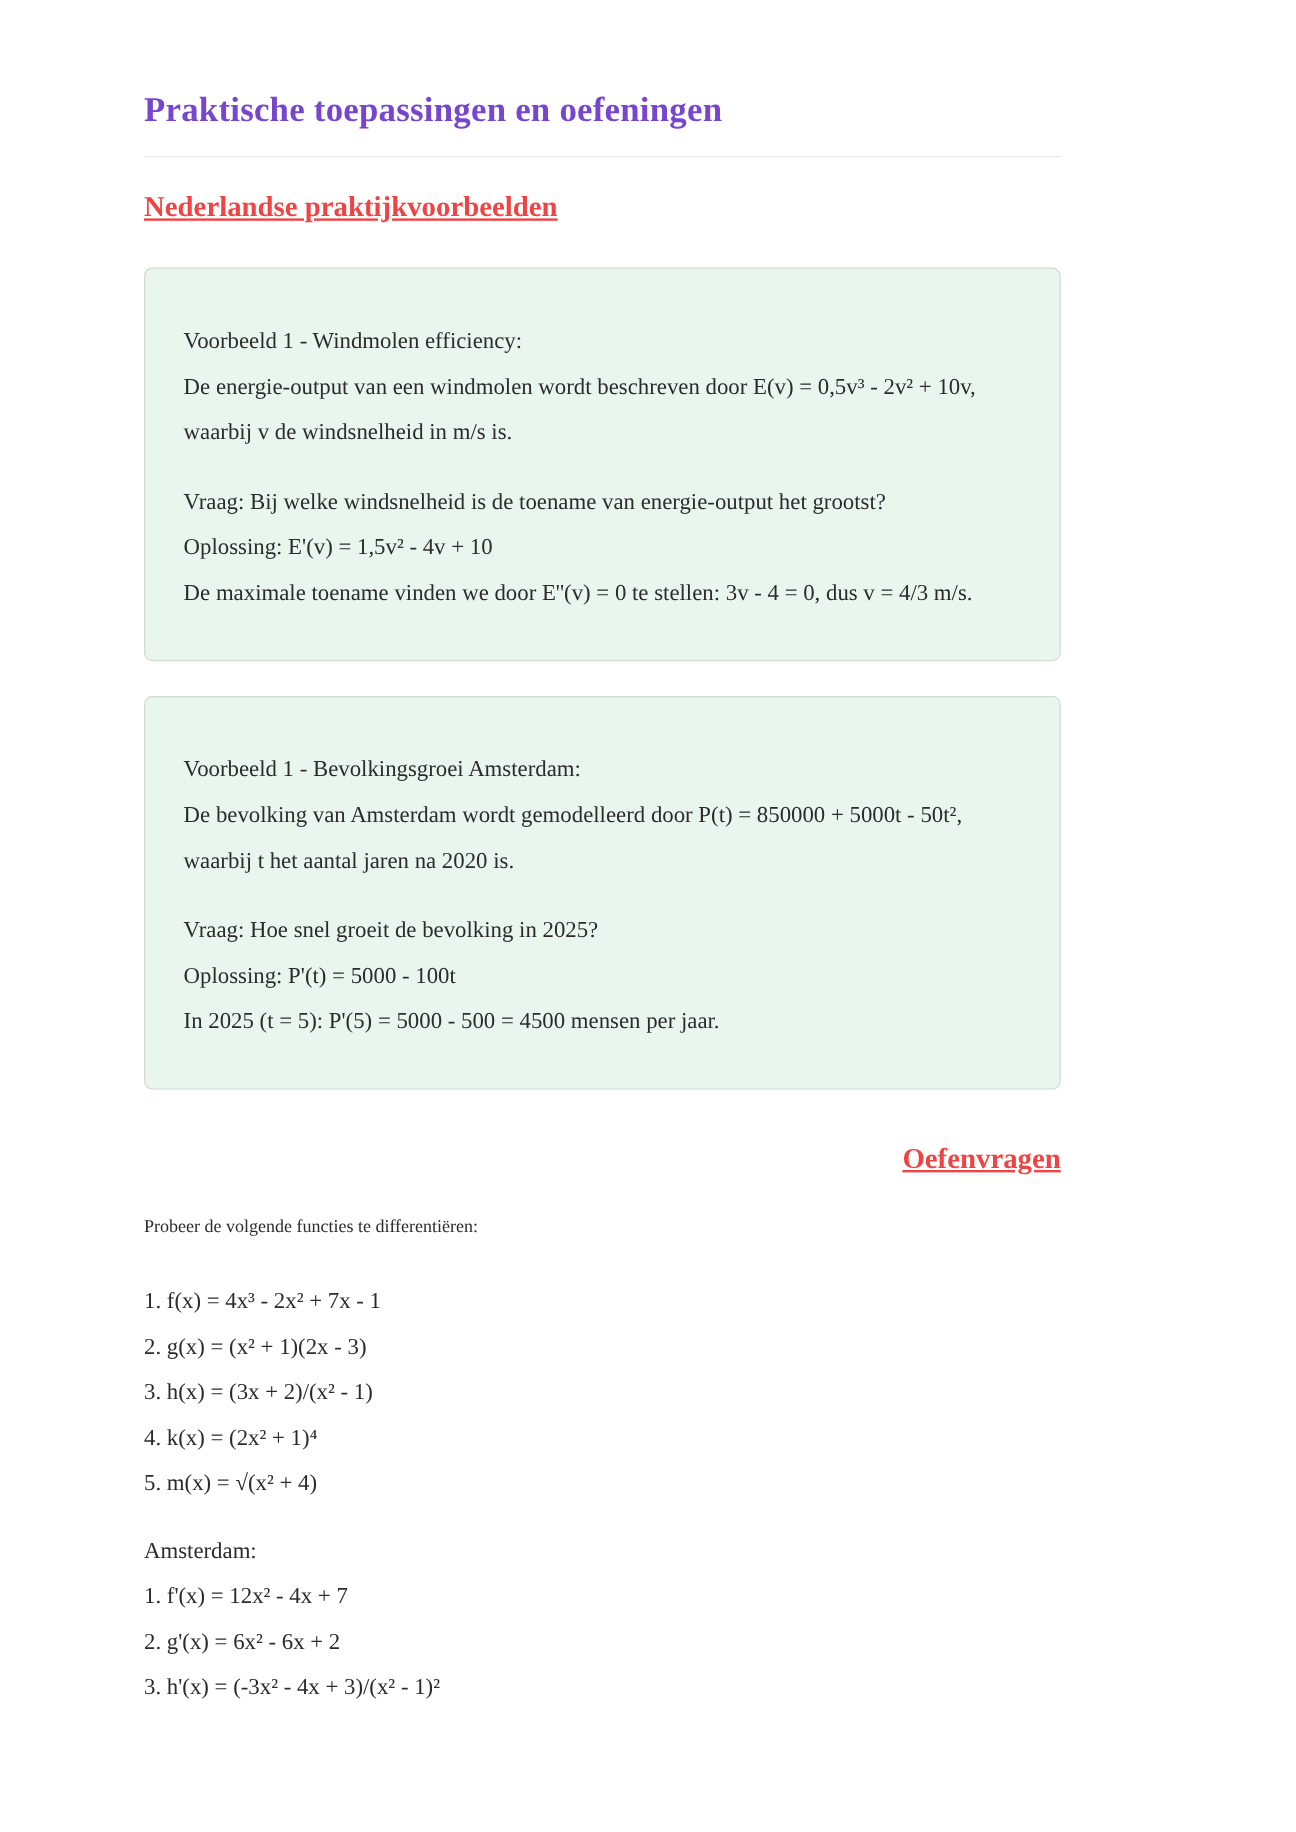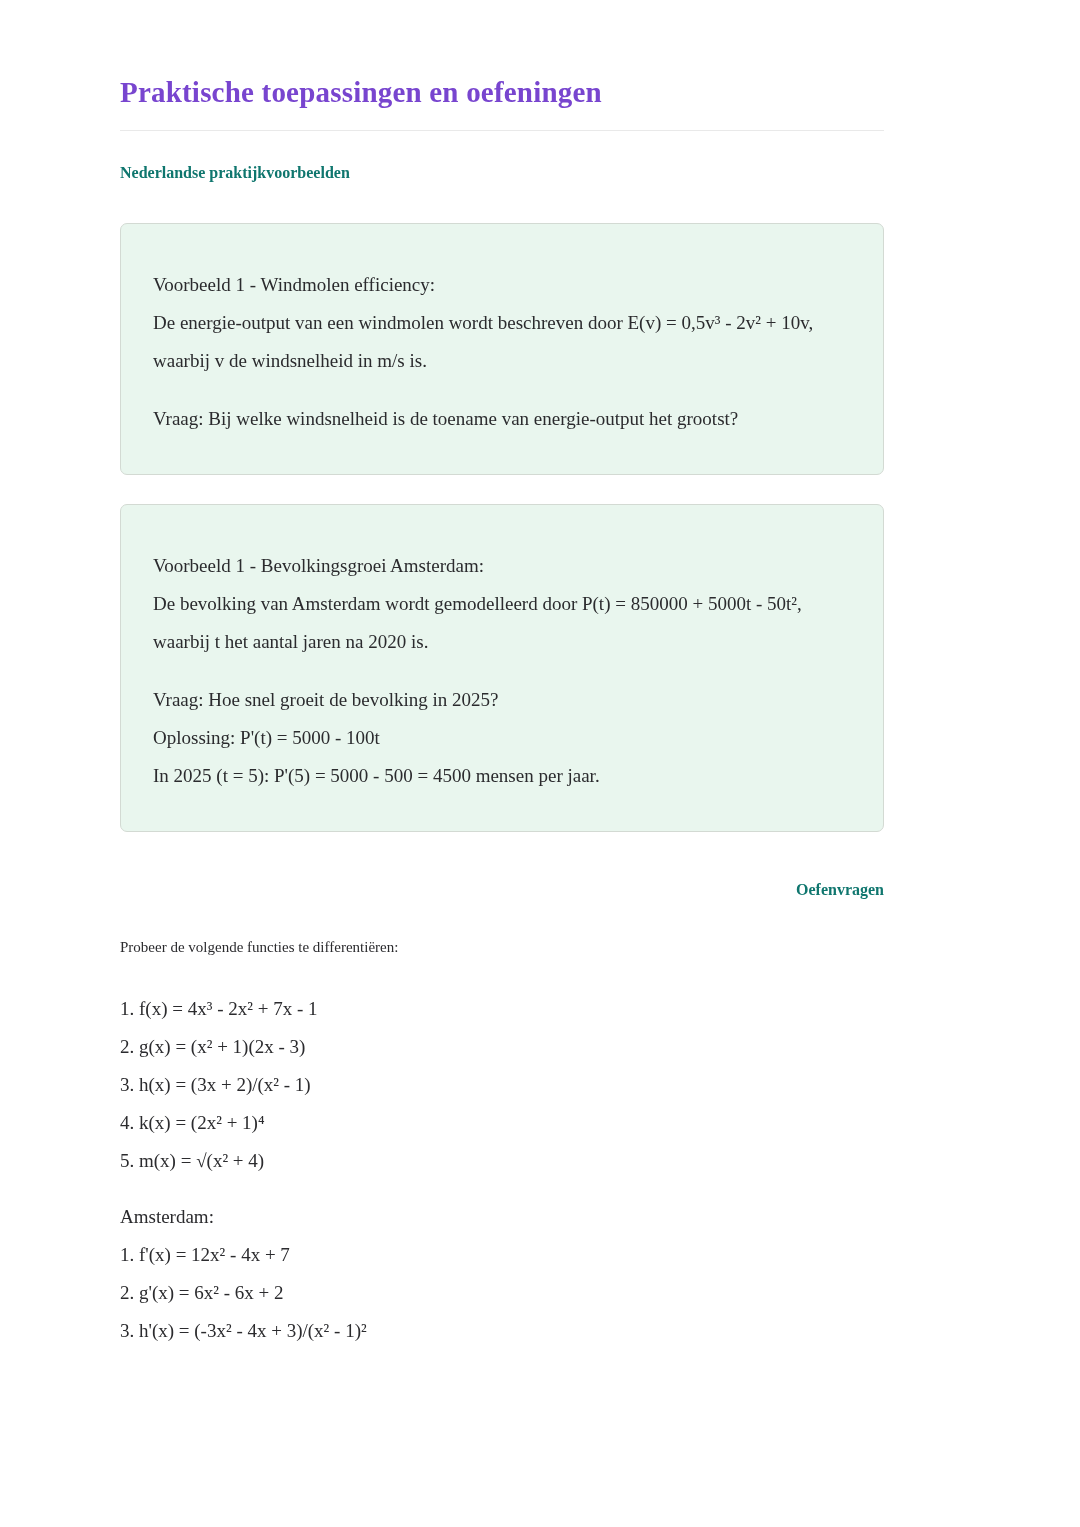--- a/index.html
+++ b/index.html
@@ -26,24 +26,25 @@
     color: #7845cf;
     letter-spacing: 0.2px;
   }
   hr.title-divider {
     border: none;
     border-top: 1px solid #e9e9e9;
     margin: 20px 0 0 0;
   }
   h2.section-heading {
     margin: 30px 0 0 0;
-    font-size: 16px;
+    font-size: 24px;
     line-height: 24px;
     font-weight: 700;
-    color: #0f766e;
+    color: #ef4444;
+    text-decoration: underline;
   }
   h2.section-heading.exercises {
     margin-top: 46px;
     text-align: right;
   }
   .example-box {
     box-sizing: border-box;
     margin-top: 38px;
     background: #e9f6ee;
     border: 1px solid #d3dad3;
@@ -98,20 +99,22 @@
   <h2 class="section-heading">Nederlandse praktijkvoorbeelden</h2>
 
   <div class="example-box first">
     <p>
       <span class="line">Voorbeeld 1 - Windmolen efficiency:</span>
       <span class="line">De energie-output van een windmolen wordt beschreven door E(v) = 0,5v³ - 2v² + 10v,</span>
       <span class="line">waarbij v de windsnelheid in m/s is.</span>
     </p>
     <p>
       <span class="line">Vraag: Bij welke windsnelheid is de toename van energie-output het grootst?</span>
+      <span class="line">Oplossing: E'(v) = 1,5v² - 4v + 10</span>
+      <span class="line">De maximale toename vinden we door E''(v) = 0 te stellen: 3v - 4 = 0, dus v = 4/3 m/s.</span>
     </p>
   </div>
 
   <div class="example-box second">
     <p>
       <span class="line">Voorbeeld 1 - Bevolkingsgroei Amsterdam:</span>
       <span class="line">De bevolking van Amsterdam wordt gemodelleerd door P(t) = 850000 + 5000t - 50t²,</span>
       <span class="line">waarbij t het aantal jaren na 2020 is.</span>
     </p>
     <p>

